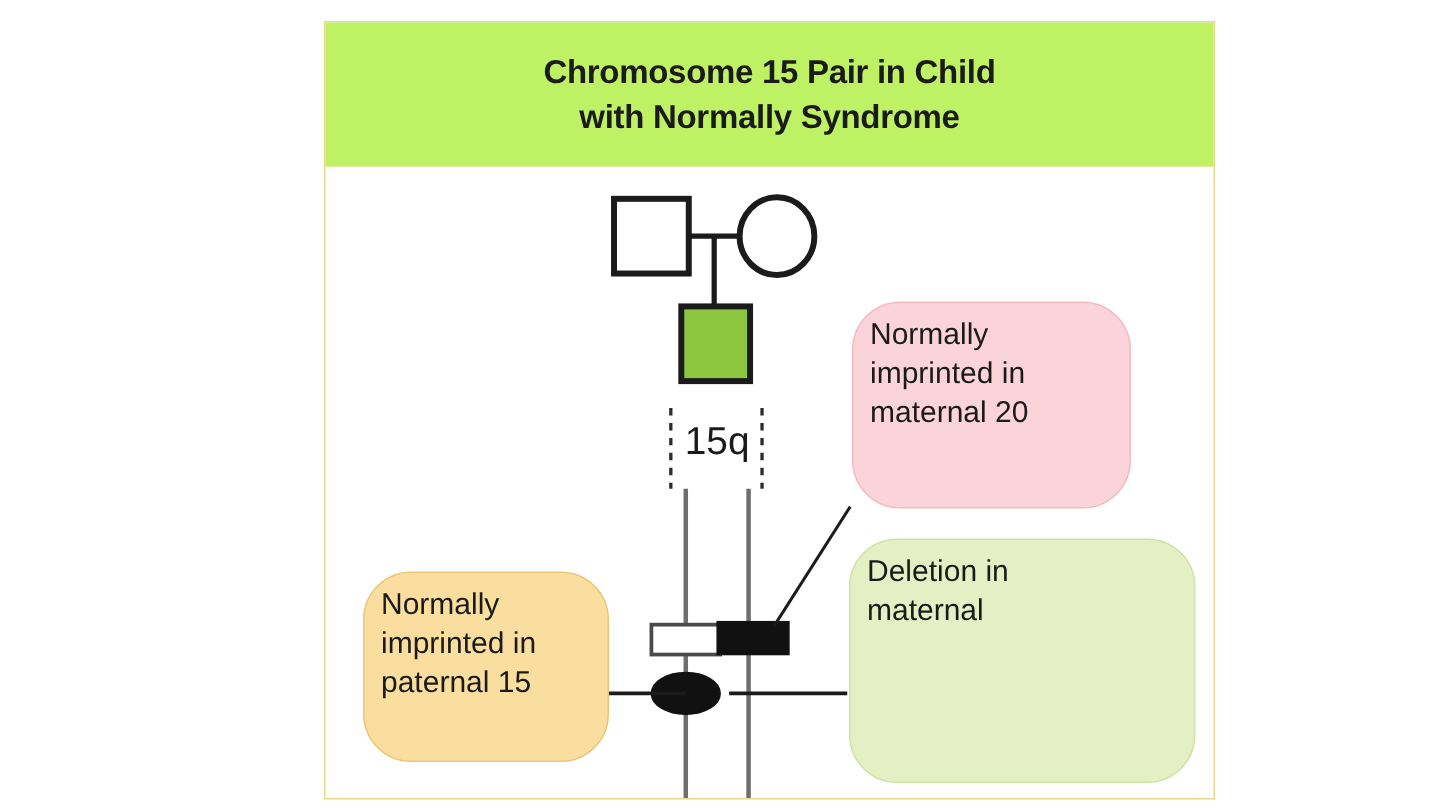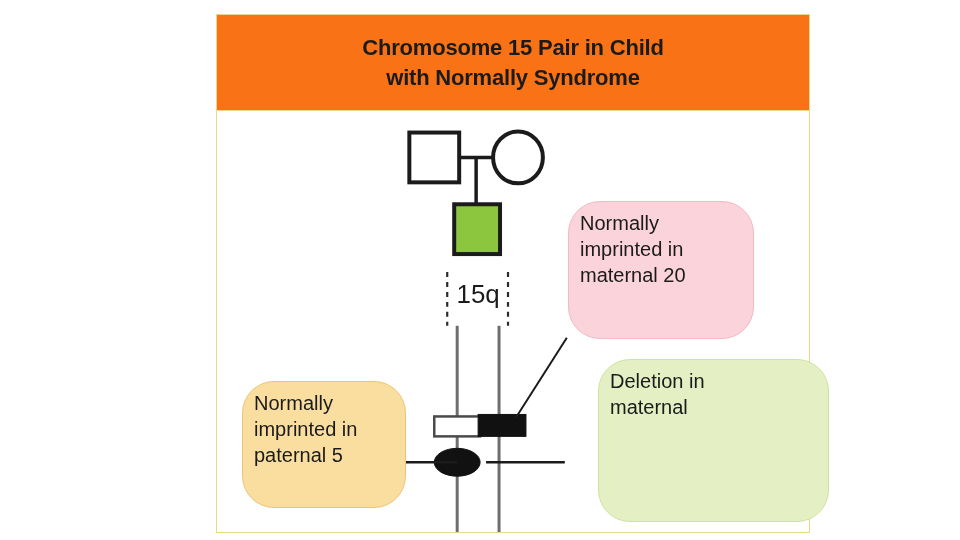--- a/index.html
+++ b/index.html
@@ -27,21 +27,21 @@
     box-sizing: border-box;
   }
 
   
   #title-band {
     position: absolute;
     left: 0;
     top: 0;
     width: 100%;
     height: 96px;
-    background: #f97316;
+    background: #bef264;
     border-bottom: 1px solid #e8d98a;
     box-sizing: border-box;
     display: flex;
     align-items: center;
     justify-content: center;
   }
   #title-text {
     font-size: 22px;
     font-weight: bold;
     color: #1b1b1b;
@@ -82,21 +82,20 @@
     background: #fbd3da;
     border: 1px solid #f3b9c4;
   }
   #callout-deletion {
     left: 349px;            
     top:  344px;            
     width: 231px;
     height: 163px;
     background: #e4f0c4;
     border: 1px solid #cfe2a3;
-    margin-left: 32px;
   }
   #callout-paternal-imprint {
     left: 25px;             
     top:  366px;            
     width: 164px;
     height: 127px;
     background: #fade9f;
     border: 1px solid #ecc477;
   }
 </style>
@@ -156,16 +155,16 @@
   </div>
 
   <div class="callout" id="callout-deletion">
     <div>Deletion in</div>
     <div>maternal</div>
   </div>
 
   <div class="callout" id="callout-paternal-imprint">
     <div>Normally</div>
     <div>imprinted in</div>
-    <div>paternal 5</div>
+    <div>paternal 15</div>
   </div>
 
 </div>
 
 </body></html>

